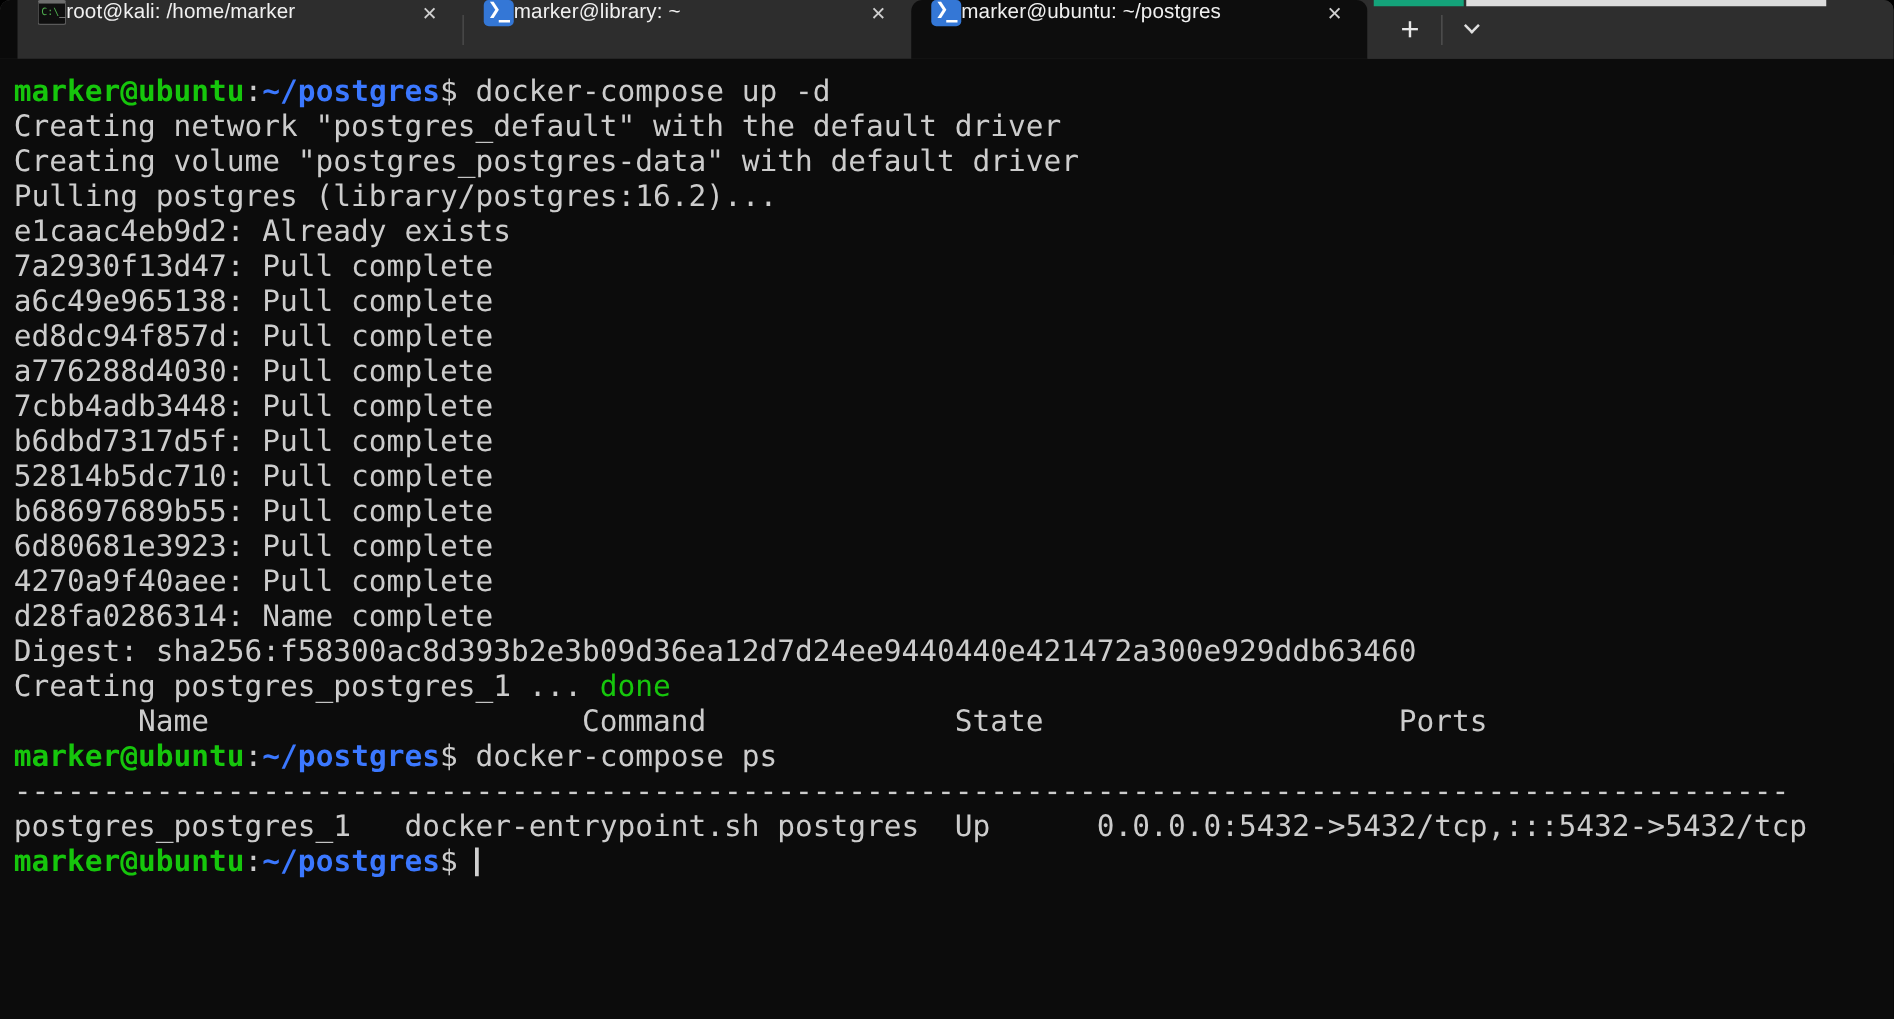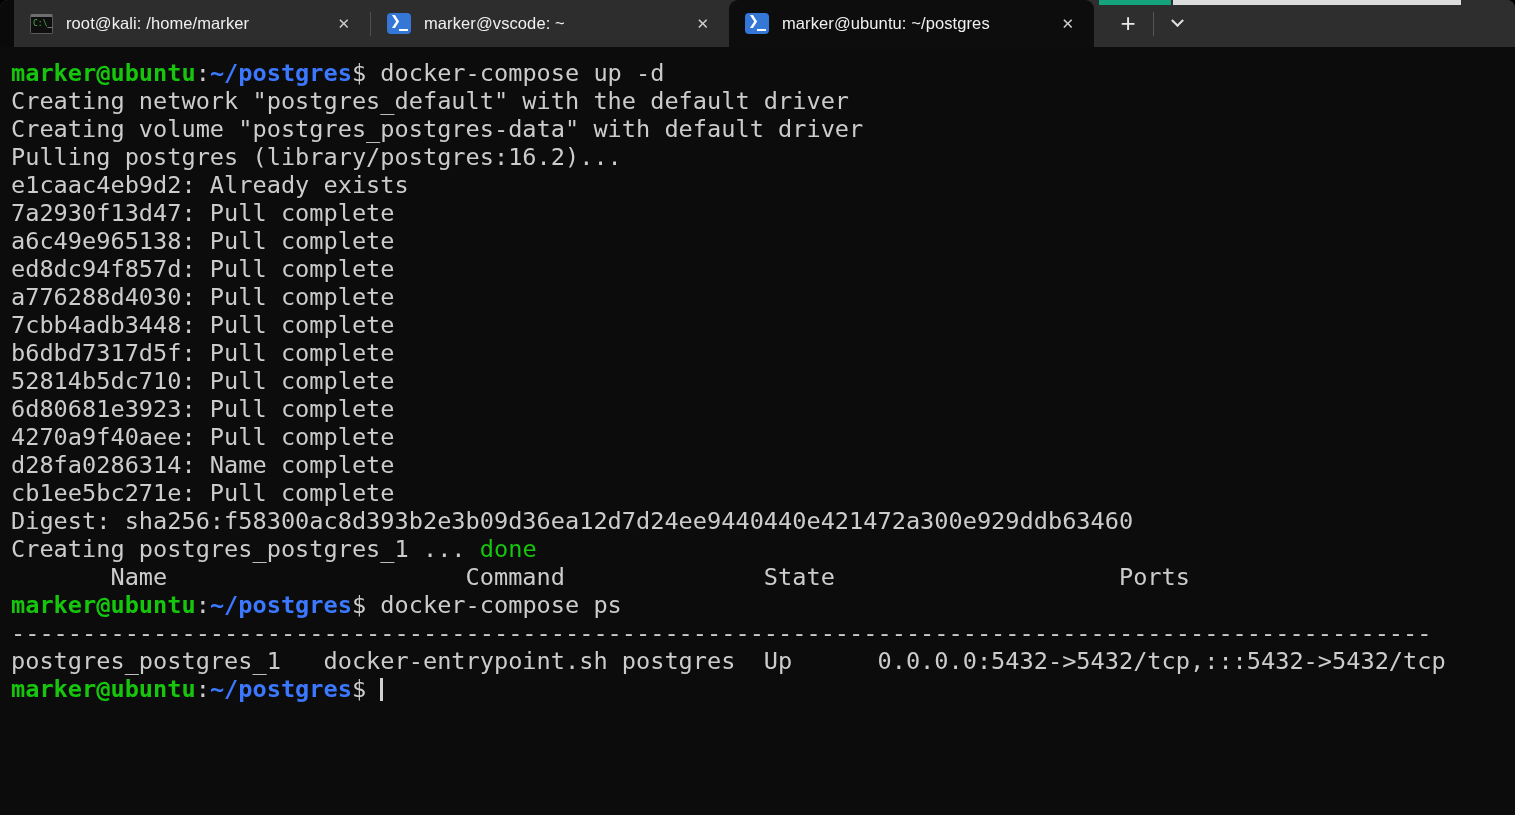--- a/index.html
+++ b/index.html
@@ -14,40 +14,40 @@
   }
   
   .tabbar {
     height:47px; width:100%;
     background:#2d2d2d;
     display:flex; align-items:stretch;
     position:relative;
   }
   .tabbar-left-gap { width:14px; background:#0a0a0a; border-top-left-radius:8px; }
   .tab {
-    display:flex; align-items:center;
+    display:flex; 
     padding:0 14px 0 16px;
     position:relative;
     cursor:default;
   }
   .tab.inactive { background:transparent; }
   .tab.active {
     background:#0d0d0d;
     border-radius:9px 9px 0 0;
   }
   .tab1 { width:356px; }
   .tab2 { width:358px; }
   .tab3 { width:365px; }
   .tab-title {
     flex:1;
     color:#f0f0f0;
     font-size:16.5px;
     white-space:nowrap;
     overflow:hidden;
-    margin-left:13px;
+    margin-left:0;
     letter-spacing:.1px;
   }
   .tab-close {
     color:#cfcfcf; font-size:15px; line-height:1;
     padding:4px 6px; border-radius:4px;
   }
   .tab-divider {
     width:1px; height:24px; background:#4f4f4f;
     align-self:center;
   }
@@ -141,21 +141,21 @@
       <span class="tab-close">✕</span>
     </div>
 
     <div class="tab-divider"></div>
 
     <div class="tab inactive tab2">
       <span class="ps-icon">
           <span class="ps-arrow">❯</span>
           <span class="ps-underscore"></span>
         </span>
-      <span class="tab-title">marker@vscode: ~</span>
+      <span class="tab-title">marker@library: ~</span>
       <span class="tab-close">✕</span>
     </div>
 
     <div class="tab active tab3">
       <span class="ps-icon">
           <span class="ps-arrow">❯</span>
           <span class="ps-underscore"></span>
         </span>
       <span class="tab-title">marker@ubuntu: ~/postgres</span>
       <span class="tab-close">✕</span>
@@ -178,24 +178,24 @@
       <div class="tline"><span class="seg-fg">Creating volume "postgres_postgres-data" with default driver</span></div>
       <div class="tline"><span class="seg-fg">Pulling postgres (library/postgres:16.2)...</span></div>
       <div class="tline"><span class="seg-fg">e1caac4eb9d2: Already exists</span></div>
       <div class="tline"><span class="seg-fg">7a2930f13d47: Pull complete</span></div>
       <div class="tline"><span class="seg-fg">a6c49e965138: Pull complete</span></div>
       <div class="tline"><span class="seg-fg">ed8dc94f857d: Pull complete</span></div>
       <div class="tline"><span class="seg-fg">a776288d4030: Pull complete</span></div>
       <div class="tline"><span class="seg-fg">7cbb4adb3448: Pull complete</span></div>
       <div class="tline"><span class="seg-fg">b6dbd7317d5f: Pull complete</span></div>
       <div class="tline"><span class="seg-fg">52814b5dc710: Pull complete</span></div>
+      <div class="tline"><span class="seg-fg">b68697689b55: Pull complete</span></div>
       <div class="tline"><span class="seg-fg">6d80681e3923: Pull complete</span></div>
       <div class="tline"><span class="seg-fg">4270a9f40aee: Pull complete</span></div>
       <div class="tline"><span class="seg-fg">d28fa0286314: Name complete</span></div>
-      <div class="tline"><span class="seg-fg">cb1ee5bc271e: Pull complete</span></div>
       <div class="tline"><span class="seg-fg">Digest: sha256:f58300ac8d393b2e3b09d36ea12d7d24ee9440440e421472a300e929ddb63460</span></div>
       <div class="tline"><span class="seg-fg">Creating postgres_postgres_1 ... </span><span class="seg-done">done</span></div>
       <div class="tline"><span class="seg-fg">       Name                     Command              State                    Ports</span></div>
       <div class="tline"><span class="seg-user">marker@ubuntu</span><span class="seg-fg">:</span><span class="seg-path">~/postgres</span><span class="seg-fg">$ docker-compose ps</span></div>
       <div class="tline"><span class="seg-fg">----------------------------------------------------------------------------------------------------</span></div>
       <div class="tline"><span class="seg-fg">postgres_postgres_1   docker-entrypoint.sh postgres  Up      0.0.0.0:5432-&gt;5432/tcp,:::5432-&gt;5432/tcp</span></div>
       <div class="tline"><span class="seg-user">marker@ubuntu</span><span class="seg-fg">:</span><span class="seg-path">~/postgres</span><span class="seg-fg">$ </span><span class="cursor"></span></div>
     </div>
 
 </div>

